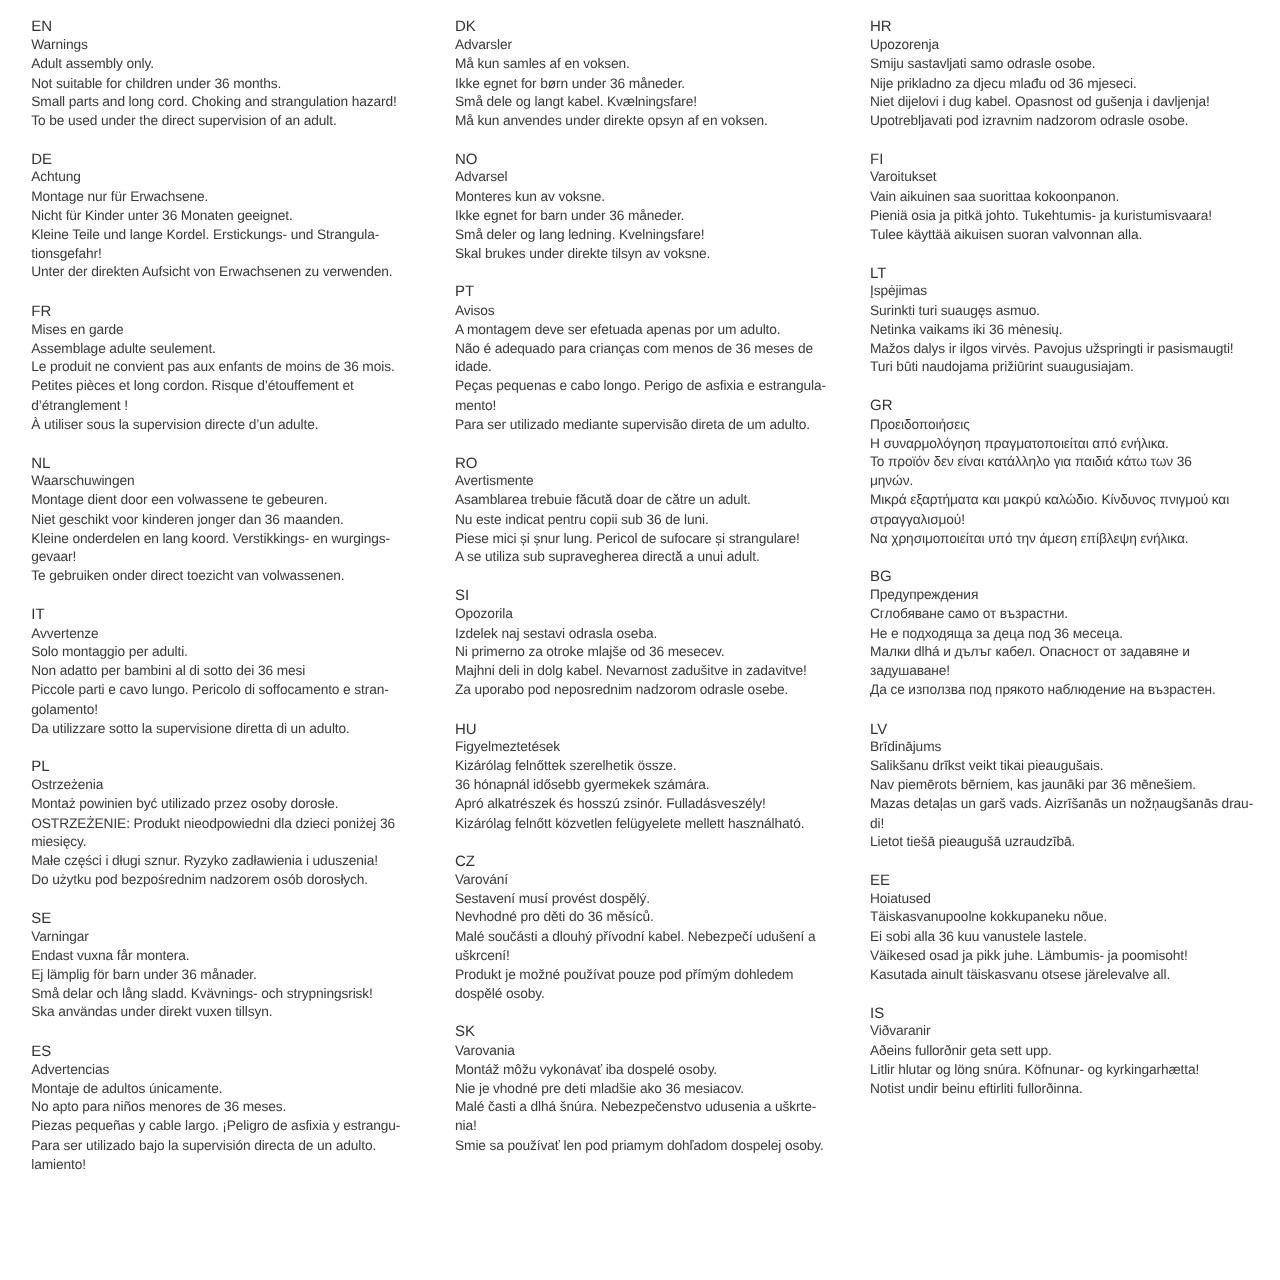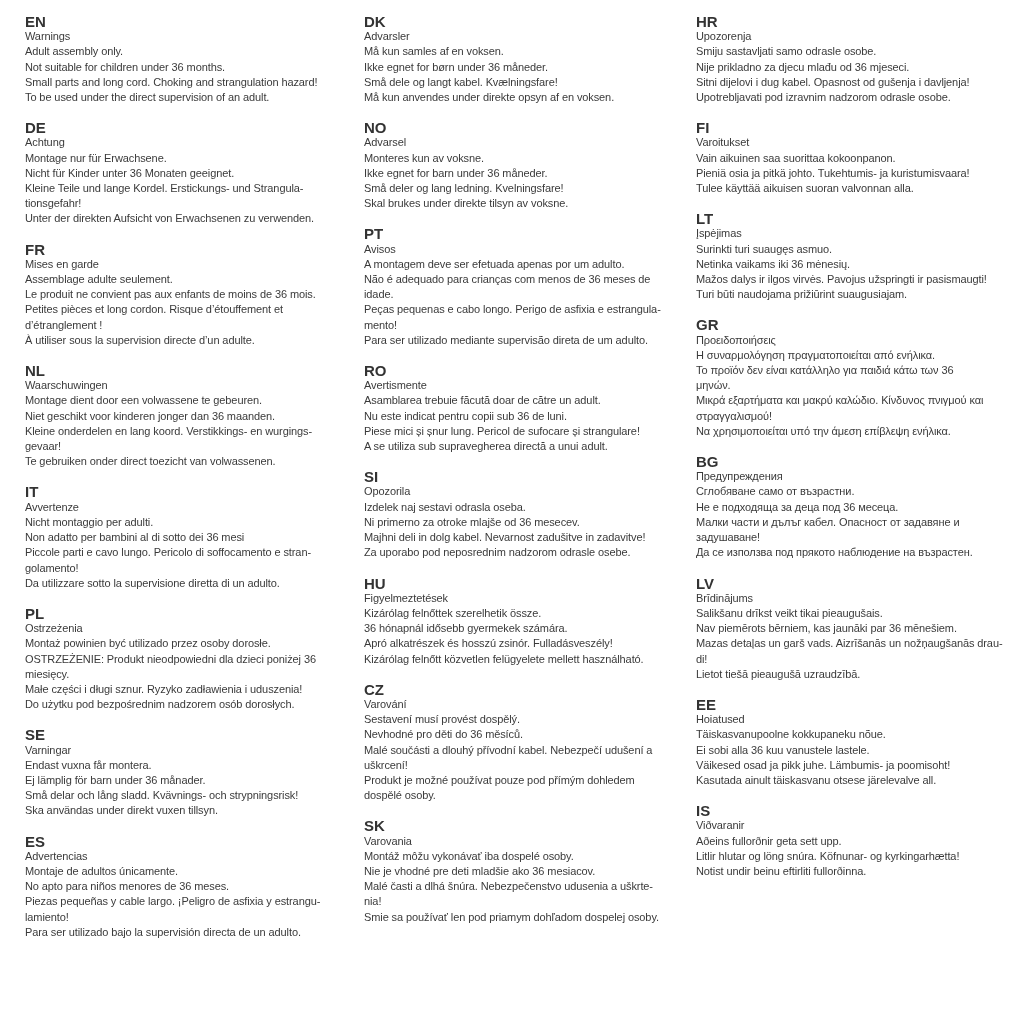--- a/index.html
+++ b/index.html
@@ -21,22 +21,22 @@
     top: 14px;
     width: 325px;
   }
   .col-1 { left: 25px; }
   .col-2 { left: 364px; }
   .col-3 { left: 696px; }
   .section {
     margin-bottom: 15px;
   }
   .lang-code {
-    font-weight: 700;
-    font-size: 15px;
+    font-weight: 400;
+    font-size: 12px;
     line-height: 15.2px;
     color: #333333;
     white-space: nowrap;
   }
   .line {
     font-size: 11px;
     line-height: 15.2px;
     letter-spacing: -0.1px;
     white-space: nowrap;
     color: #3a3a3a;
@@ -78,21 +78,21 @@
         <div class="line">Waarschuwingen</div>
         <div class="line">Montage dient door een volwassene te gebeuren.</div>
         <div class="line">Niet geschikt voor kinderen jonger dan 36 maanden.</div>
         <div class="line">Kleine onderdelen en lang koord. Verstikkings- en wurgings-</div>
         <div class="line">gevaar!</div>
         <div class="line">Te gebruiken onder direct toezicht van volwassenen.</div>
       </div>
       <div class="section">
         <div class="lang-code">IT</div>
         <div class="line">Avvertenze</div>
-        <div class="line">Nicht montaggio per adulti.</div>
+        <div class="line">Solo montaggio per adulti.</div>
         <div class="line">Non adatto per bambini al di sotto dei 36 mesi</div>
         <div class="line">Piccole parti e cavo lungo. Pericolo di soffocamento e stran-</div>
         <div class="line">golamento!</div>
         <div class="line">Da utilizzare sotto la supervisione diretta di un adulto.</div>
       </div>
       <div class="section">
         <div class="lang-code">PL</div>
         <div class="line">Ostrzeżenia</div>
         <div class="line">Montaż powinien być utilizado przez osoby dorosłe.</div>
         <div class="line">OSTRZEŻENIE: Produkt nieodpowiedni dla dzieci poniżej 36</div>
@@ -107,22 +107,22 @@
         <div class="line">Ej lämplig för barn under 36 månader.</div>
         <div class="line">Små delar och lång sladd. Kvävnings- och strypningsrisk!</div>
         <div class="line">Ska användas under direkt vuxen tillsyn.</div>
       </div>
       <div class="section">
         <div class="lang-code">ES</div>
         <div class="line">Advertencias</div>
         <div class="line">Montaje de adultos únicamente.</div>
         <div class="line">No apto para niños menores de 36 meses.</div>
         <div class="line">Piezas pequeñas y cable largo. ¡Peligro de asfixia y estrangu-</div>
+        <div class="line">Para ser utilizado bajo la supervisión directa de un adulto.</div>
         <div class="line">lamiento!</div>
-        <div class="line">Para ser utilizado bajo la supervisión directa de un adulto.</div>
       </div>
     </div>
   <div class="col col-2">
       <div class="section">
         <div class="lang-code">DK</div>
         <div class="line">Advarsler</div>
         <div class="line">Må kun samles af en voksen.</div>
         <div class="line">Ikke egnet for børn under 36 måneder.</div>
         <div class="line">Små dele og langt kabel. Kvælningsfare!</div>
         <div class="line">Må kun anvendes under direkte opsyn af en voksen.</div>
@@ -188,21 +188,21 @@
         <div class="line">nia!</div>
         <div class="line">Smie sa používať len pod priamym dohľadom dospelej osoby.</div>
       </div>
     </div>
   <div class="col col-3">
       <div class="section">
         <div class="lang-code">HR</div>
         <div class="line">Upozorenja</div>
         <div class="line">Smiju sastavljati samo odrasle osobe.</div>
         <div class="line">Nije prikladno za djecu mlađu od 36 mjeseci.</div>
-        <div class="line">Sitni dijelovi i dug kabel. Opasnost od gušenja i davljenja!</div>
+        <div class="line">Niet dijelovi i dug kabel. Opasnost od gušenja i davljenja!</div>
         <div class="line">Upotrebljavati pod izravnim nadzorom odrasle osobe.</div>
       </div>
       <div class="section">
         <div class="lang-code">FI</div>
         <div class="line">Varoitukset</div>
         <div class="line">Vain aikuinen saa suorittaa kokoonpanon.</div>
         <div class="line">Pieniä osia ja pitkä johto. Tukehtumis- ja kuristumisvaara!</div>
         <div class="line">Tulee käyttää aikuisen suoran valvonnan alla.</div>
       </div>
       <div class="section">
@@ -221,21 +221,21 @@
         <div class="line">μηνών.</div>
         <div class="line">Μικρά εξαρτήματα και μακρύ καλώδιο. Κίνδυνος πνιγμού και</div>
         <div class="line">στραγγαλισμού!</div>
         <div class="line">Να χρησιμοποιείται υπό την άμεση επίβλεψη ενήλικα.</div>
       </div>
       <div class="section">
         <div class="lang-code">BG</div>
         <div class="line">Предупреждения</div>
         <div class="line">Сглобяване само от възрастни.</div>
         <div class="line">Не е подходяща за деца под 36 месеца.</div>
-        <div class="line">Малки части и дълъг кабел. Опасност от задавяне и</div>
+        <div class="line">Малки dlhá и дълъг кабел. Опасност от задавяне и</div>
         <div class="line">задушаване!</div>
         <div class="line">Да се използва под прякото наблюдение на възрастен.</div>
       </div>
       <div class="section">
         <div class="lang-code">LV</div>
         <div class="line">Brīdinājums</div>
         <div class="line">Salikšanu drīkst veikt tikai pieaugušais.</div>
         <div class="line">Nav piemērots bērniem, kas jaunāki par 36 mēnešiem.</div>
         <div class="line">Mazas detaļas un garš vads. Aizrīšanās un nožņaugšanās drau-</div>
         <div class="line">di!</div>

